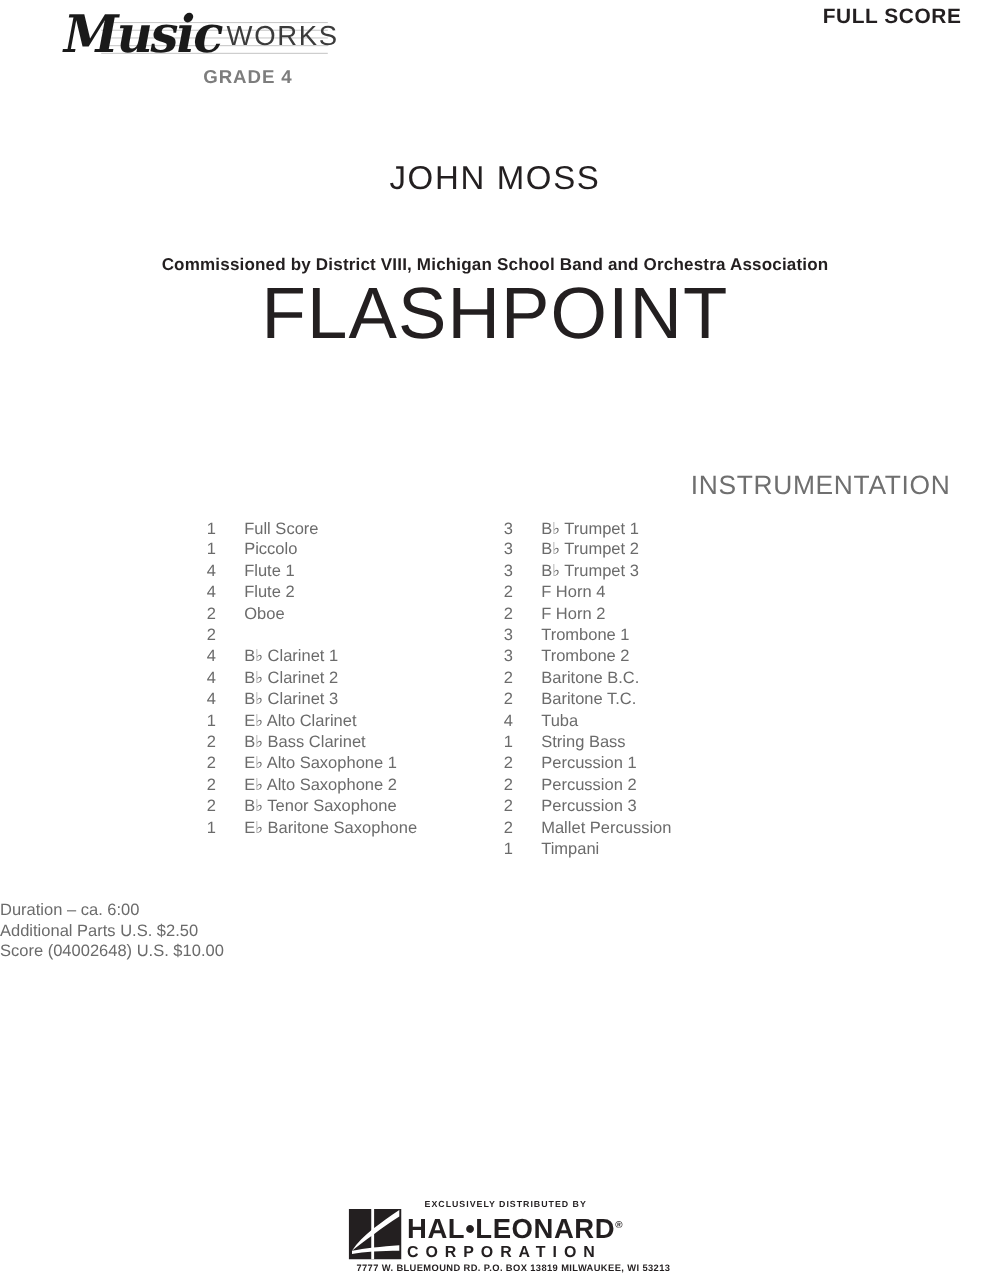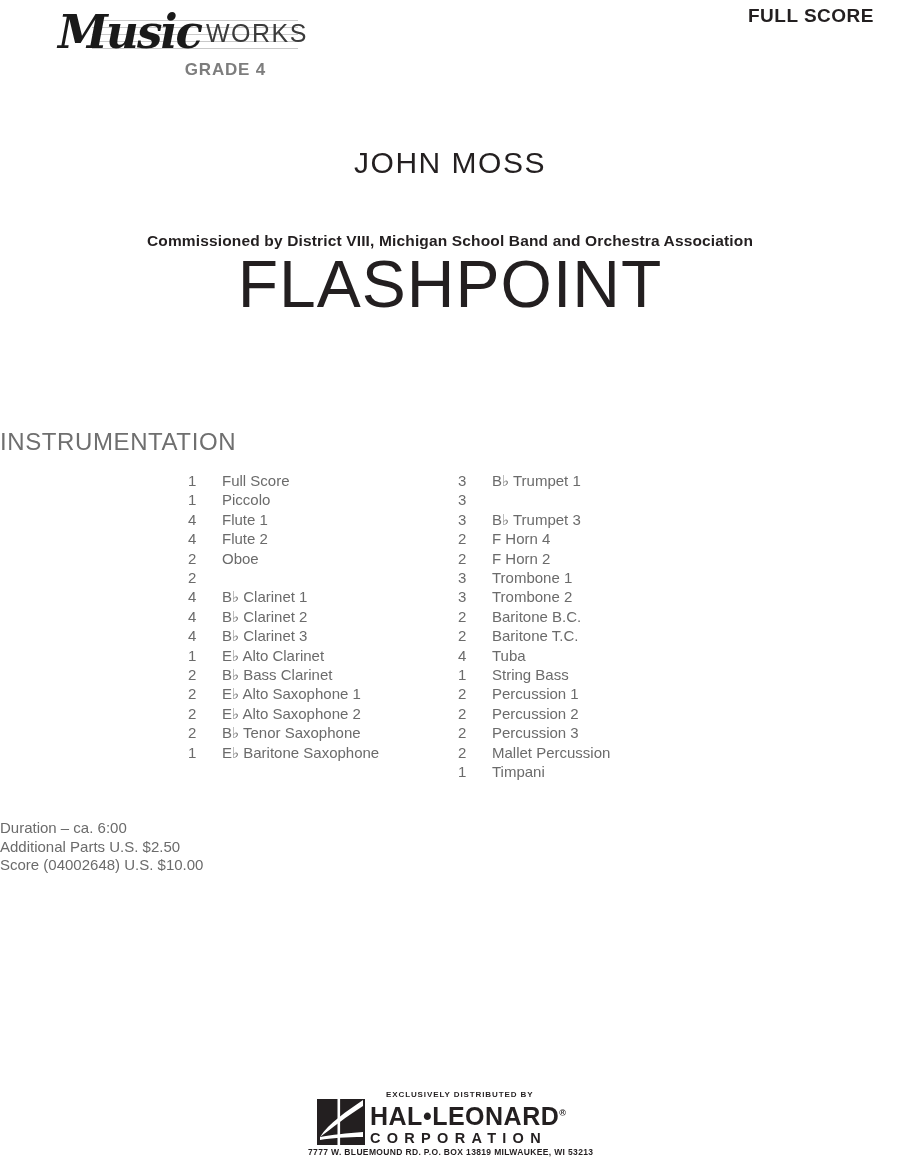--- a/index.html
+++ b/index.html
@@ -125,21 +125,21 @@
     font-weight: 400;
     line-height: 1.15;
   }
 
   
   .instr-heading {
     position: absolute;
     top: 428px;
     left: 0;
     width: 864px;
-    text-align: left;
+    text-align: right;
     font-size: 24px;
     letter-spacing: 0.6px;
     color: #6f6f6f;
     font-weight: 400;
   }
   .instr-columns {
     position: absolute;
     top: 471px;
     left: 0;
     width: 900px;
@@ -230,21 +230,21 @@
     font-size: 14.5px;
     font-weight: bold;
     letter-spacing: 6.3px;
     color: #231f20;
     line-height: 17px;
     margin-top: 1px;
     white-space: nowrap;
   }
   .hl-address {
     position: absolute;
-    left: 4px;
+    left: 20px;
     top: 57px;
     font-size: 8.5px;
     font-weight: bold;
     letter-spacing: 0.35px;
     color: #231f20;
     white-space: nowrap;
   }
 </style>
 </head>
 <body>
@@ -334,20 +334,21 @@
         <span class="instr-name">E♭ Baritone Saxophone</span>
       </div>
     </div>
   <div class="instr-col" id="col-right">
       <div class="instr-row">
         <span class="instr-qty">3</span>
         <span class="instr-name">B♭ Trumpet 1</span>
       </div>
       <div class="instr-row">
         <span class="instr-qty">3</span>
+        <span class="instr-name">B♭ Trumpet 2</span>
       </div>
       <div class="instr-row">
         <span class="instr-qty">3</span>
         <span class="instr-name">B♭ Trumpet 3</span>
       </div>
       <div class="instr-row">
         <span class="instr-qty">2</span>
         <span class="instr-name">F Horn 4</span>
       </div>
       <div class="instr-row">

